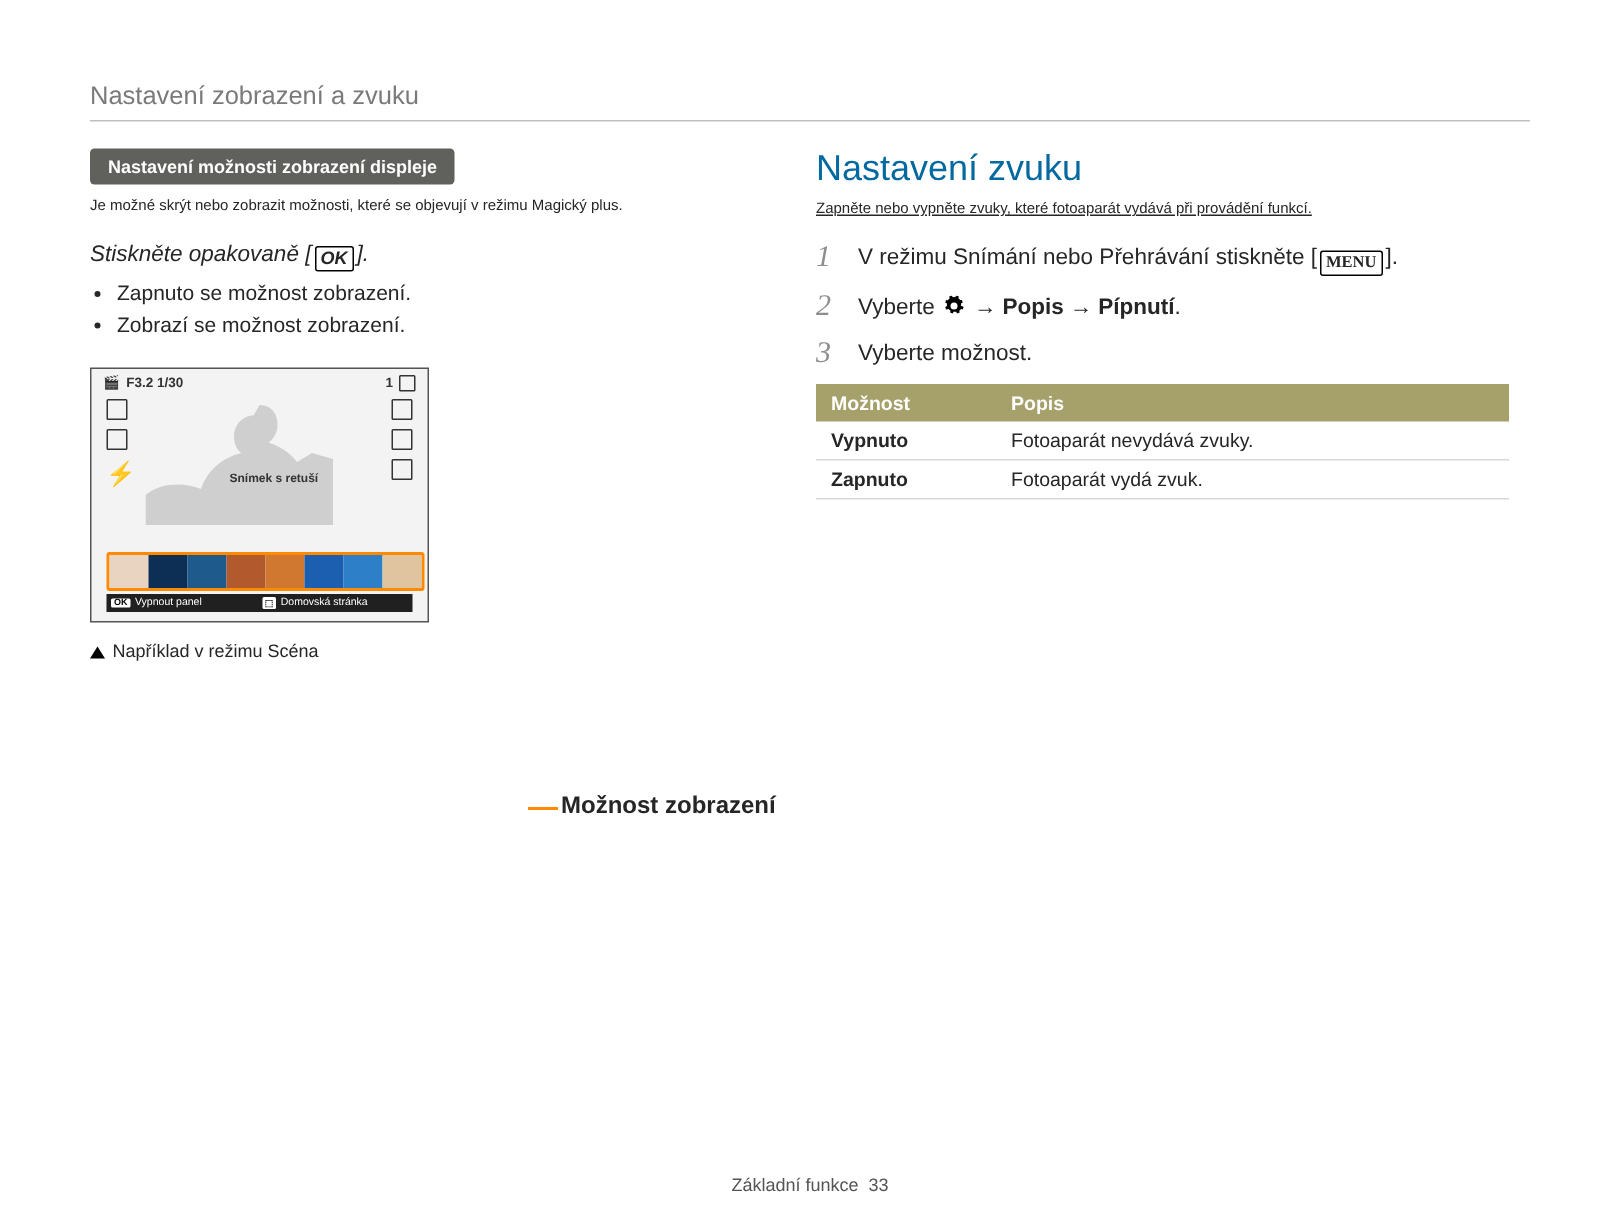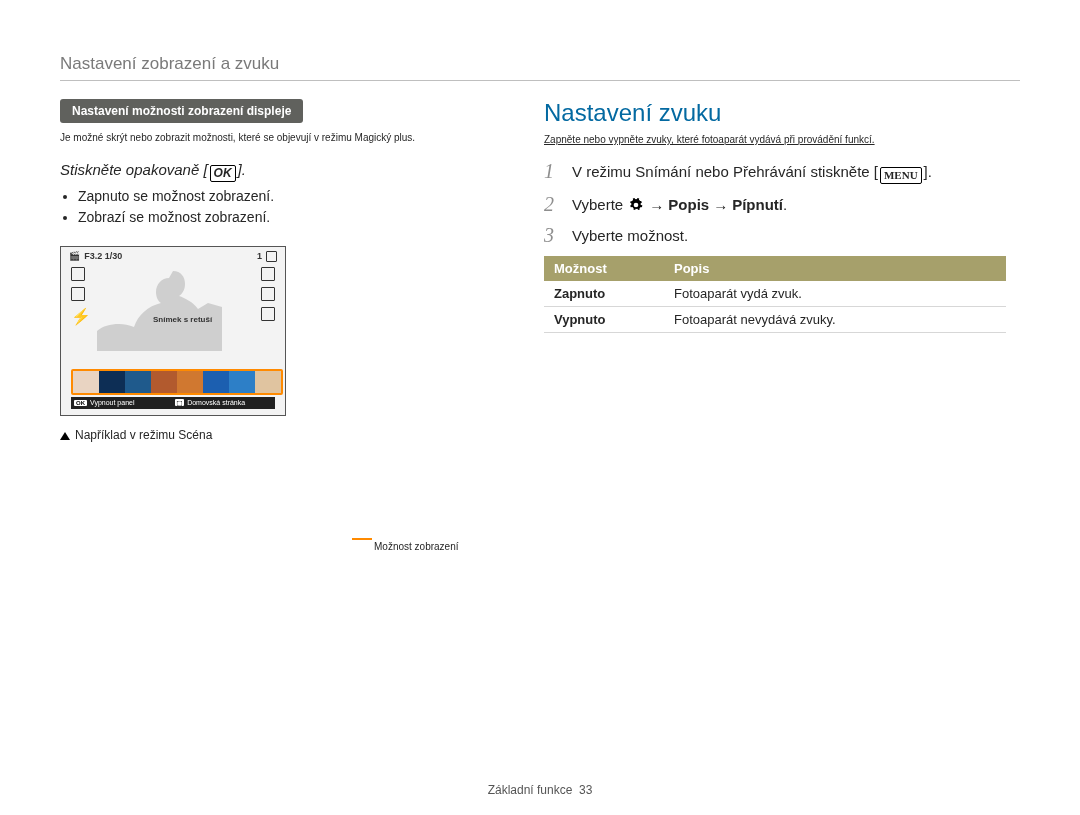--- a/index.html
+++ b/index.html
@@ -34,21 +34,21 @@
   .thumbs .th:nth-child(3){background:#1f5a8c;}
   .thumbs .th:nth-child(4){background:#b25a2e;}
   .thumbs .th:nth-child(5){background:#d07830;}
   .thumbs .th:nth-child(6){background:#1c5fb0;}
   .thumbs .th:nth-child(7){background:#2d7fc7;}
   .thumbs .th:nth-child(8){background:#e0c4a0;}
   .bottombar{position:absolute;left:4px;right:4px;bottom:2px;height:12px;background:#202020;display:flex;align-items:center;color:#fff;font-size:7px;padding:0 3px;gap:40px;}
   .bottombar .tag{display:flex;gap:3px;align-items:center;}
   .bottombar .k{background:#fff;color:#000;font-weight:700;padding:0 2px;border-radius:1px;font-size:6px;}
   .conn{position:absolute;left:292px;top:439px;width:20px;height:2px;background:#ff8a00;}
-  .conn-label{position:absolute;left:314px;top:442px;font-size:10px;}
+  .conn-label{position:absolute;left:314px;top:430px;font-size:16px;font-weight:bold;}
   .caption{font-size:12px;margin-top:12px;}
   .tri-up{display:inline-block;width:0;height:0;border-left:5px solid transparent;border-right:5px solid transparent;border-bottom:8px solid #000;margin-right:5px;vertical-align:-1px;}
   h2.section{font-size:24px;font-weight:400;color:#0369a1;margin:0 0 6px 0;}
   .steps{margin-top:14px;}
   .step-row{display:flex;gap:14px;margin-bottom:10px;align-items:flex-start;}
   .step-num{font-family:Georgia,'Times New Roman',serif;font-style:italic;font-size:20px;color:#8e8e8e;min-width:14px;line-height:1;}
   .step-body{font-size:15px;line-height:1.4;}
   .menu-box{display:inline-flex;align-items:center;border:.5px solid #000;border-radius:2px;padding:0 3px;font-family:Liberation Serif, serif;font-weight:900;font-size:11px;line-height:15px;margin:0 2px;vertical-align:-2px;}
   .gear{display:inline-block;width:14px;height:14px;vertical-align:-2px;margin:0 2px;}
   .gear svg{width:100%;height:100%;}
@@ -166,26 +166,26 @@
         </div>
       </div>
 
       <table class="tbl">
         <tbody>
             <tr>
           <th>Možnost</th>
           <th>Popis</th>
         </tr>
         <tr>
+          <td class="k">Vypnuto</td>
+          <td>Fotoaparát nevydává zvuky.</td>
+        </tr>
+        <tr>
           <td class="k">Zapnuto</td>
           <td>Fotoaparát vydá zvuk.</td>
-        </tr>
-        <tr>
-          <td class="k">Vypnuto</td>
-          <td>Fotoaparát nevydává zvuky.</td>
         </tr>
       </tbody>
         </table>
     </div>
   </div>
 
   <div class="footer">
     <span>Základní funkce</span>&nbsp;&nbsp;<span>33</span>
   </div>
 </div>

